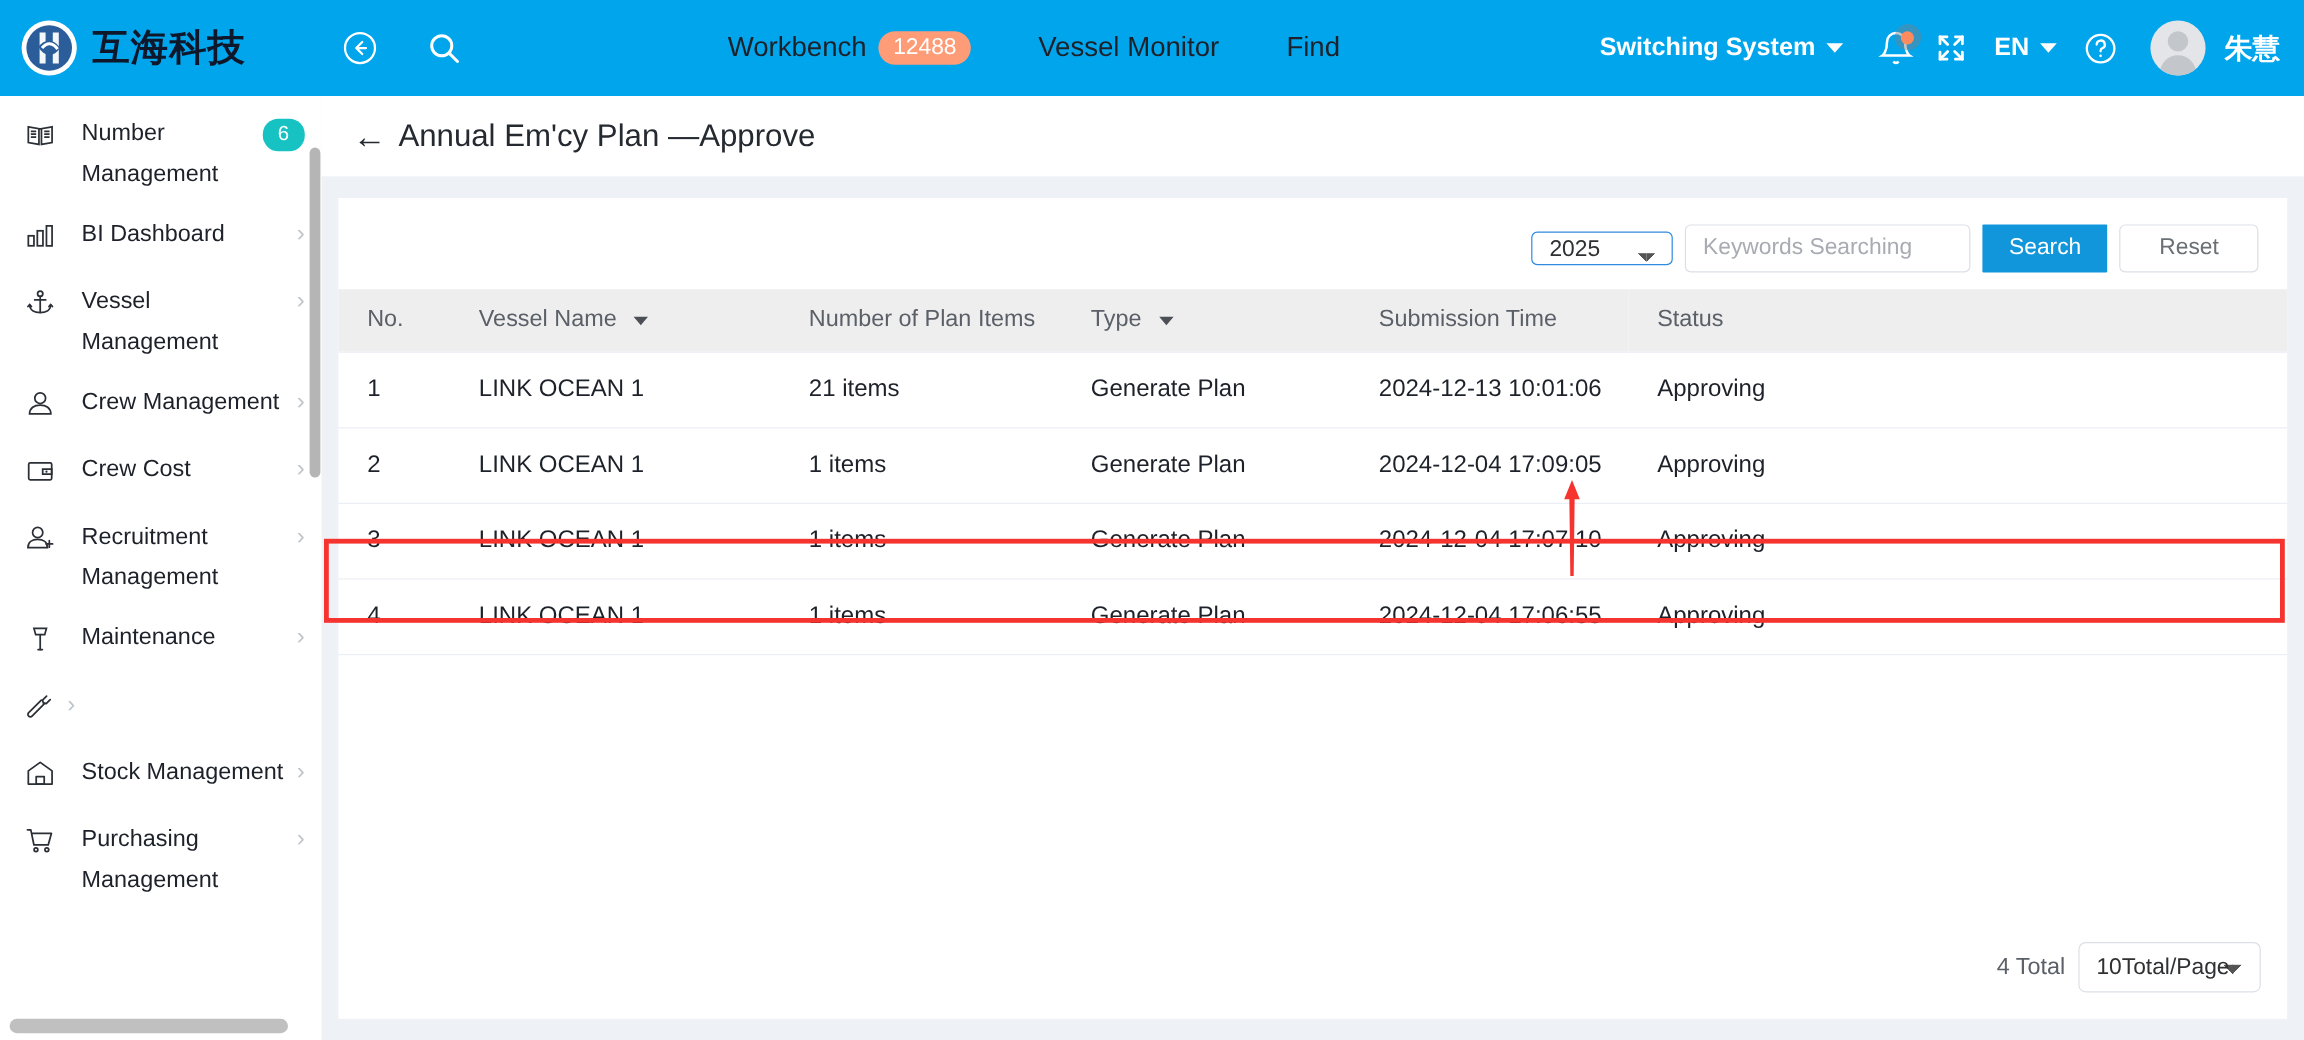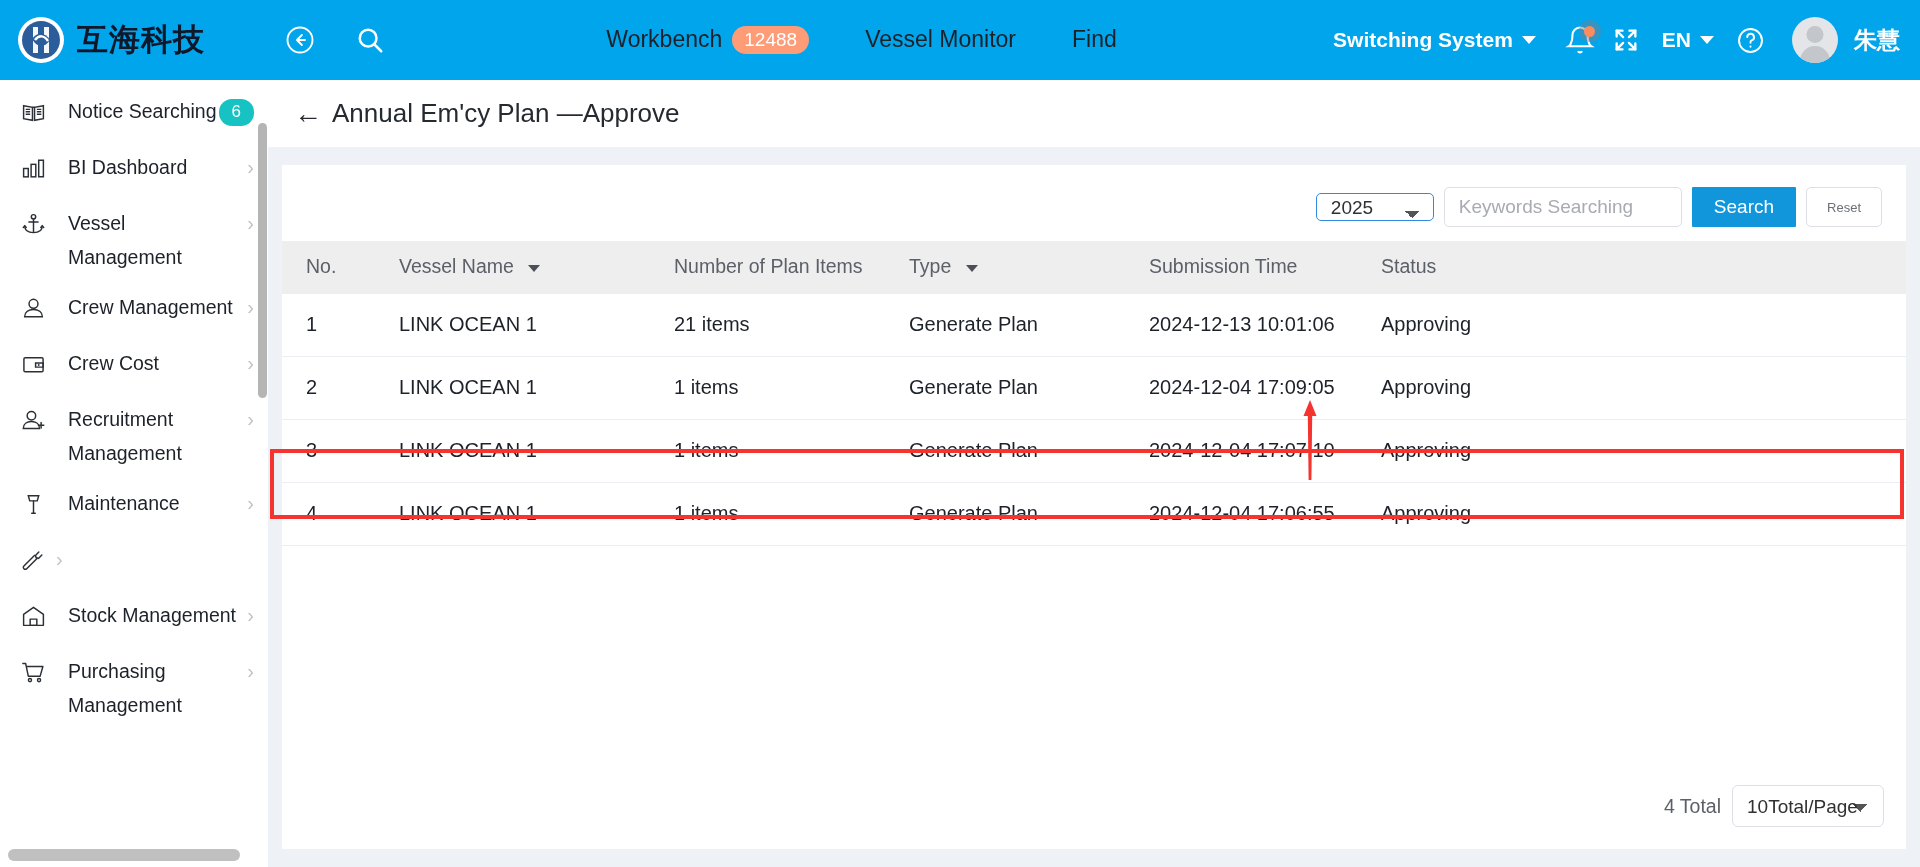--- a/index.html
+++ b/index.html
@@ -184,24 +184,24 @@
     background: #fff;
   }
   .kw-input::placeholder { color: #a8abb2; }
   .btn-search {
     height: 40px; padding: 0 22px;
     background: #1296db; color: #fff; border: none; border-radius: 1px;
     font-size: 19px; cursor: pointer;
     font-family: "Liberation Sans", sans-serif;
   }
   .btn-reset {
-    height: 40px; padding: 0 20px;
+    height: 40px; padding: 0 32px;
     background: #fff; color: #6b7075;
     border: 1px solid #dcdfe6; border-radius: 5px;
-    font-size: 13px; cursor: pointer;
+    font-size: 19px; cursor: pointer;
     font-family: "Liberation Sans", sans-serif;
   }
 
   
   .annot-text {
     position: absolute; left: 730px; top: 196px;
     font-size: 25px; color: #f5332f; white-space: nowrap;
     pointer-events: none;
   }
   .annot-arrow {
@@ -358,21 +358,21 @@
     <div class="side-item">
       <span class="side-ico">
         <svg width="25" height="25" viewBox="0 0 24 24" fill="none" stroke="#2b2f36" stroke-width="1.4">
           <path d="M2.5 5.5 L11 7 V19.5 L2.5 18 Z"></path>
             <path d="M21.5 5.5 L13 7 V19.5 L21.5 18 Z"></path>
           <path d="M11 7 L13 7"></path>
             <path d="M4.5 9 H8.8 M4.5 11.3 H8.8 M4.5 13.6 H8.8"></path>
           <path d="M15.2 9 H19.5 M15.2 11.3 H19.5 M15.2 13.6 H19.5"></path>
         </svg>
       </span>
-      <span class="side-lbl">Notice Searching</span>
+      <span class="side-lbl">Number Management</span>
       <span class="side-badge">6</span>
     </div>
 
     <div class="side-item">
       <span class="side-ico">
         <svg width="25" height="25" viewBox="0 0 24 24" fill="none" stroke="#2b2f36" stroke-width="1.4">
           <rect x="2.5" y="12" width="4.5" height="8"></rect>
           <rect x="9.7" y="8" width="4.5" height="12"></rect>
           <path d="M17 4 H21.5 V20 H17 Z"></path>
         </svg>

